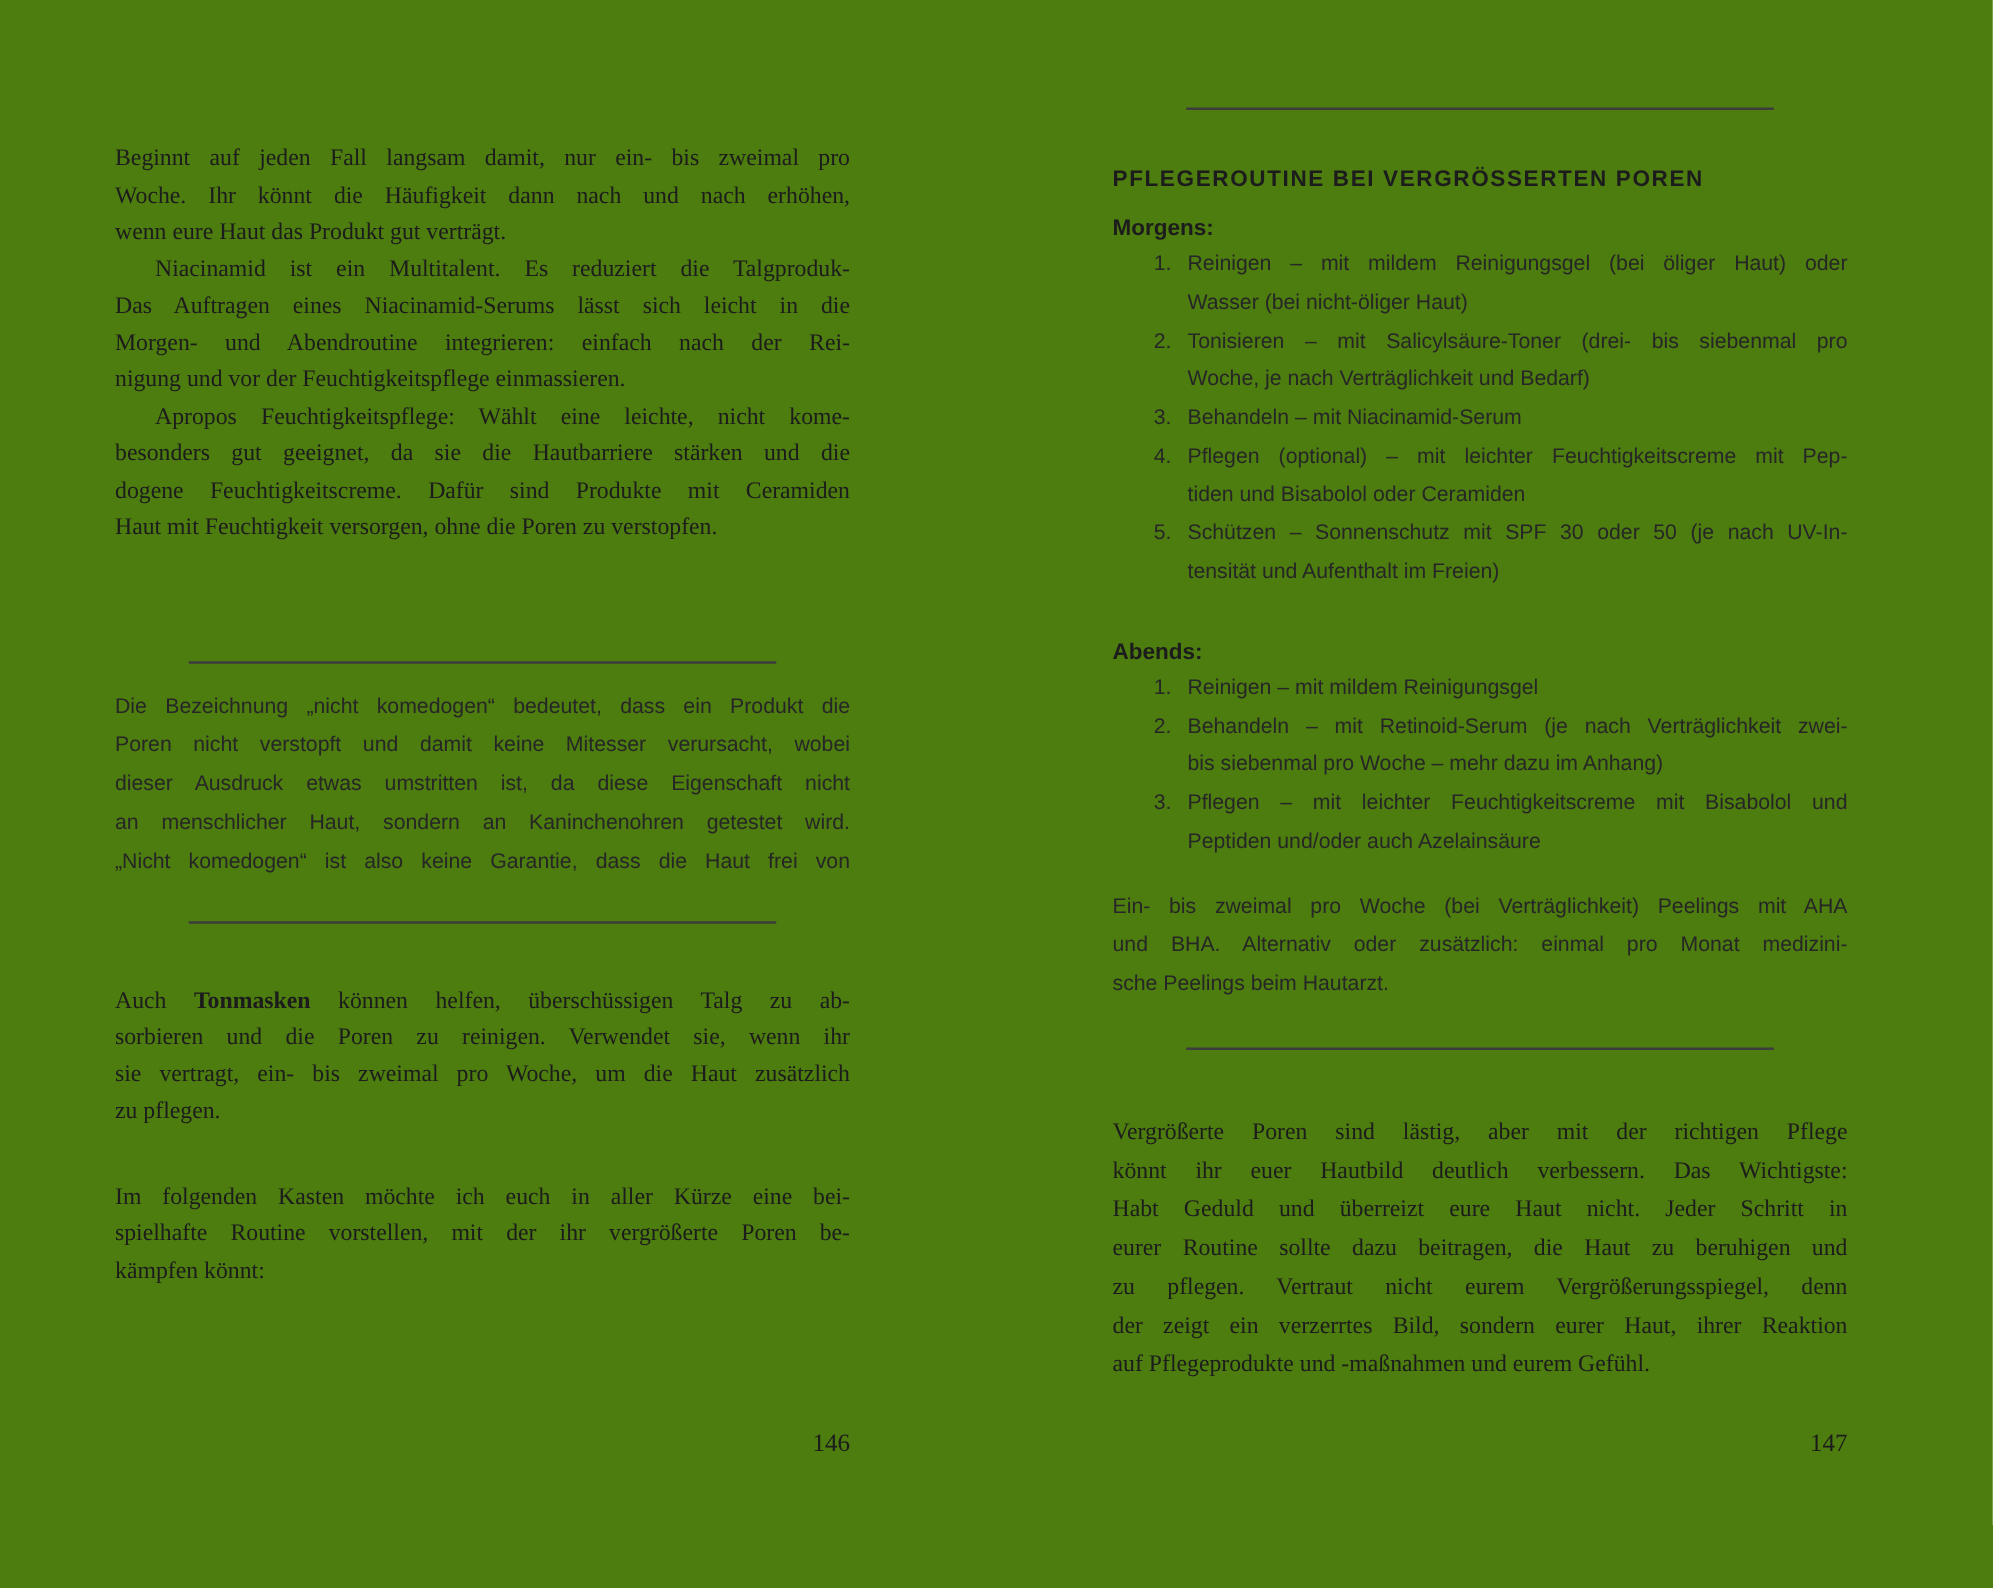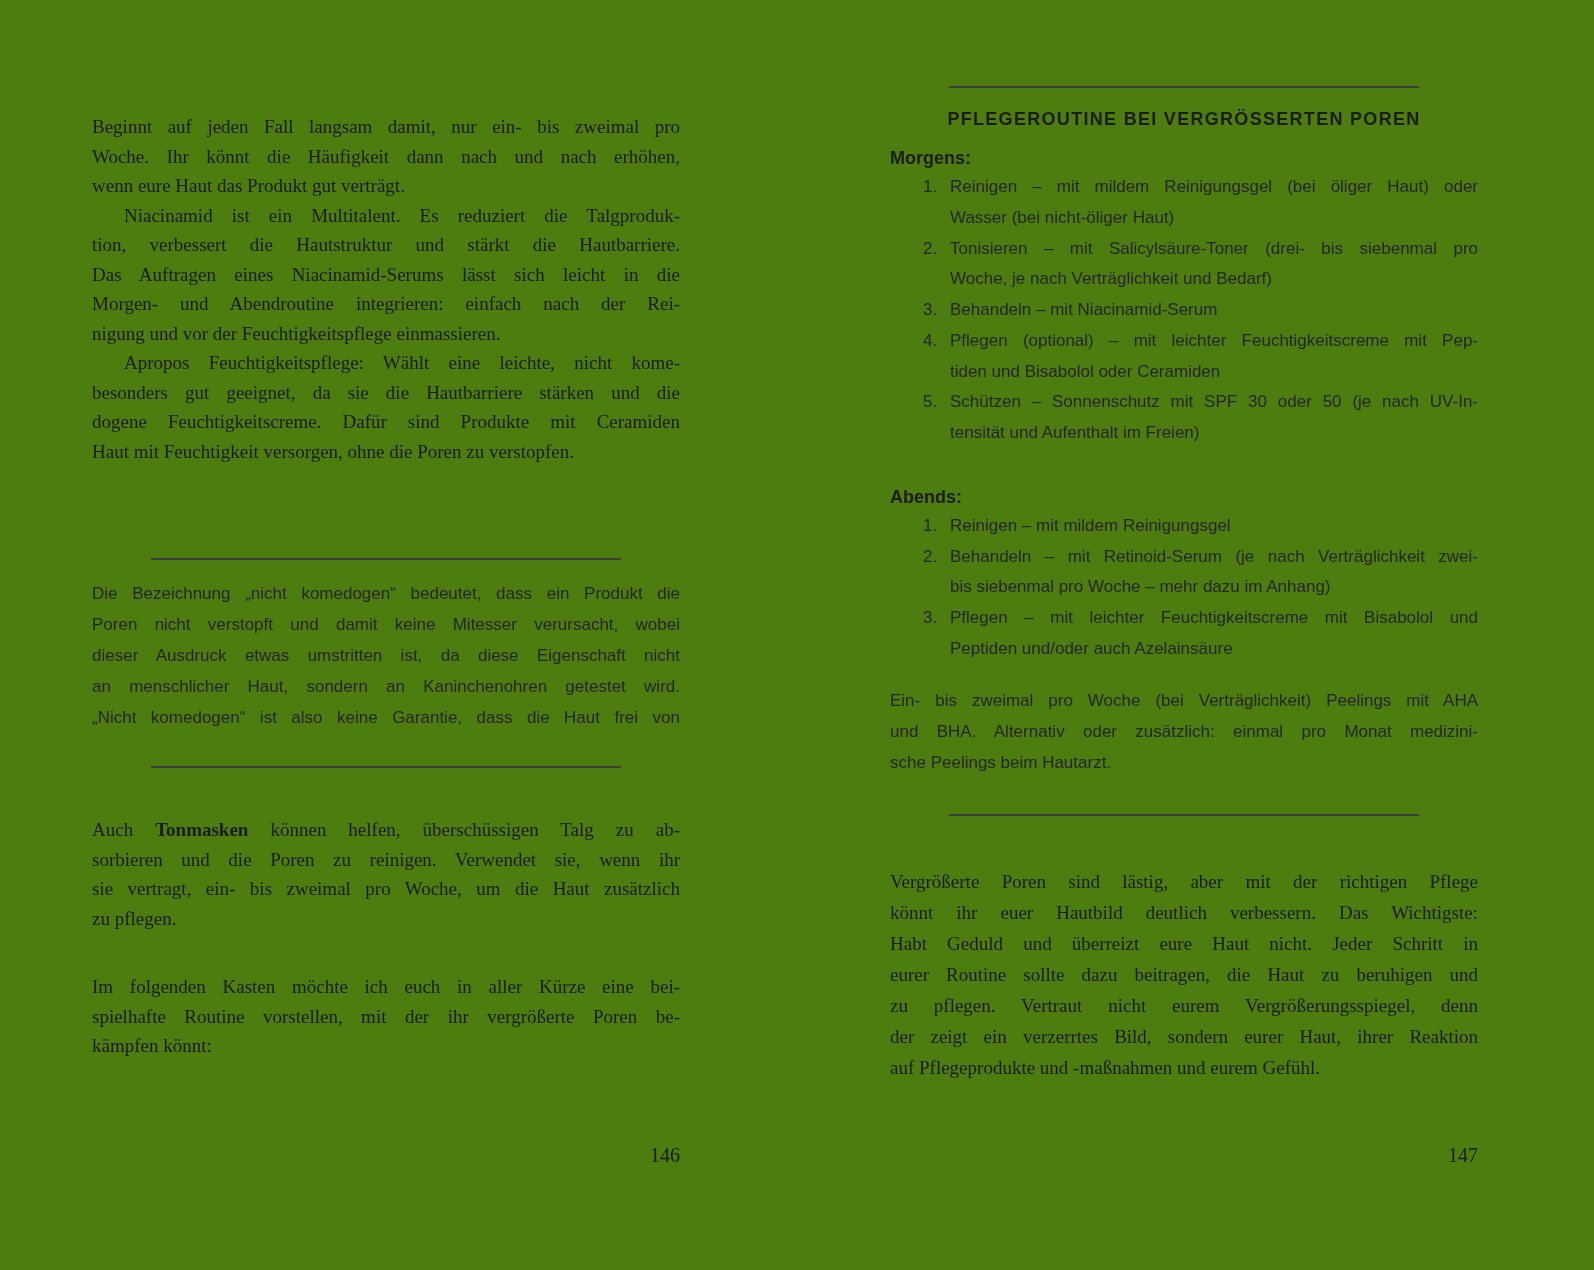--- a/index.html
+++ b/index.html
@@ -54,27 +54,26 @@
   
   .lp-rule-top { margin-top: 92px; }
   .lp-box { margin-top: 18px; }
   .lp-rule-bottom { margin-top: 33px; }
   .lp-para4 { margin-top: 47px; }
   .lp-para5 { margin-top: 39px; }
 
   
   .rp-rule-top { margin-top: 6px; }
   .routine-title {
-    margin-top: 18px;
+    margin-top: 42px;
     font-family: "Liberation Sans", "DejaVu Sans", sans-serif;
     font-size: 18px;
     font-weight: 700;
     letter-spacing: 1.3px;
     line-height: 26px;
-    text-align: center;
     color: #1c1c1c;
   }
   .section-label {
     margin-top: 12px;
     font-family: "Liberation Sans", "DejaVu Sans", sans-serif;
     font-size: 18px;
     font-weight: 700;
     line-height: 28px;
     color: #1c1c1c;
   }
@@ -121,21 +120,20 @@
 <div class="spread">
 
   <div class="page-col page-left">
     <div class="serif-para">
         <div class="line"><span>Beginnt auf jeden Fall langsam damit, nur ein- bis zweimal pro</span></div>
         <div class="line"><span>Woche. Ihr könnt die Häufigkeit dann nach und nach erhöhen,</span></div>
         <div class="line last"><span>wenn eure Haut das Produkt gut verträgt.</span></div>
       </div>
     <div class="serif-para">
         <div class="line fi"><span>Niacinamid ist ein Multitalent. Es reduziert die Talgproduk-</span></div>
-        <div class="line"><span>tion, verbessert die Hautstruktur und stärkt die Hautbarriere.</span></div>
         <div class="line"><span>Das Auftragen eines Niacinamid-Serums lässt sich leicht in die</span></div>
         <div class="line"><span>Morgen- und Abendroutine integrieren: einfach nach der Rei-</span></div>
         <div class="line last"><span>nigung und vor der Feuchtigkeitspflege einmassieren.</span></div>
       </div>
     <div class="serif-para">
         <div class="line fi"><span>Apropos Feuchtigkeitspflege: Wählt eine leichte, nicht kome-</span></div>
         <div class="line"><span>besonders gut geeignet, da sie die Hautbarriere stärken und die</span></div>
         <div class="line"><span>dogene Feuchtigkeitscreme. Dafür sind Produkte mit Ceramiden</span></div>
         <div class="line last"><span>Haut mit Feuchtigkeit versorgen, ohne die Poren zu verstopfen.</span></div>
       </div>

